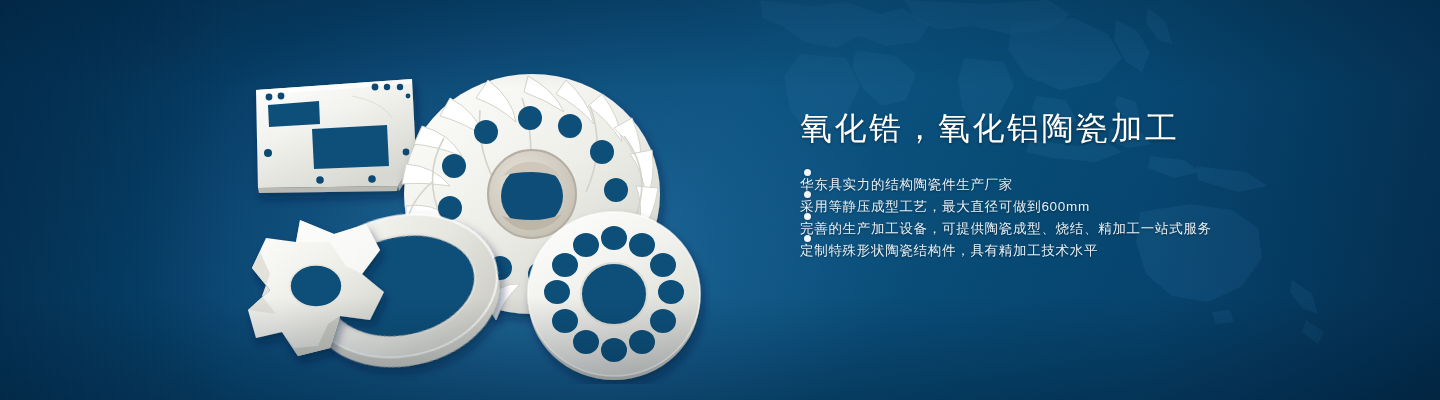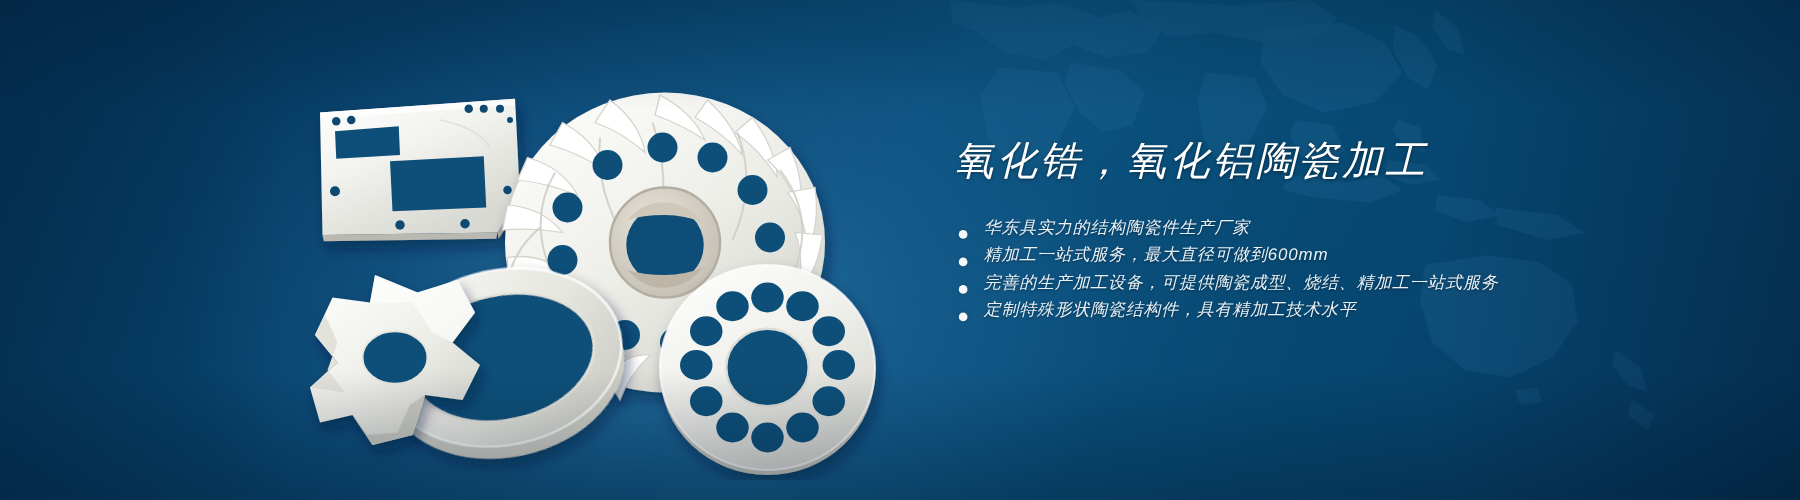--- a/index.html
+++ b/index.html
@@ -36,32 +36,32 @@
 
   
   #products {
     position:absolute; left:232px; top:34px;
     width:496px; height:350px;
   }
   #products svg { width:100%; height:100%; display:block; }
 
   
   #textcol {
-    position:absolute; left:763px; top:108px; width:620px;font-style:italic;
+    position:absolute; left:800px; top:108px; width:620px;
   }
   #title {
     font-size:32px; line-height:40px; color:#ffffff;
     letter-spacing:2.5px; font-weight:400;
     text-shadow:0 1px 3px rgba(0,0,0,0.45);
     white-space:nowrap;
   }
   #bullets { margin-top:21px; }
   .bullet {
-    display:flex; align-items:flex-end;
-    height:22px; white-space:nowrap;
+    display:flex; align-items:flex-start;
+    height:22px; white-space:nowrap;flex-direction:column;
   }
   .dot {
     width:7px; height:7px; border-radius:50%;
     background:#f2f7fb; flex:0 0 auto;
     margin-right:13px; margin-left:4px;
     box-shadow:0 0 2px rgba(0,0,0,0.35);
   }
   .btext {
     font-size:13.5px; color:#e9f1f7; letter-spacing:0.7px;
     text-shadow:0 1px 2px rgba(0,0,0,0.4);
@@ -263,21 +263,21 @@
   <div id="textcol">
     <div id="title">氧化锆，氧化铝陶瓷加工</div>
 
     <div id="bullets">
       <div class="bullet">
         <span class="dot"></span>
         <span class="btext">华东具实力的结构陶瓷件生产厂家</span>
       </div>
       <div class="bullet">
         <span class="dot"></span>
-        <span class="btext">精加工一站式服务，最大直径可做到600mm</span>
+        <span class="btext">采用等静压成型工艺，最大直径可做到600mm</span>
       </div>
       <div class="bullet">
         <span class="dot"></span>
         <span class="btext">完善的生产加工设备，可提供陶瓷成型、烧结、精加工一站式服务</span>
       </div>
       <div class="bullet">
         <span class="dot"></span>
         <span class="btext">定制特殊形状陶瓷结构件，具有精加工技术水平</span>
       </div>
     </div>

